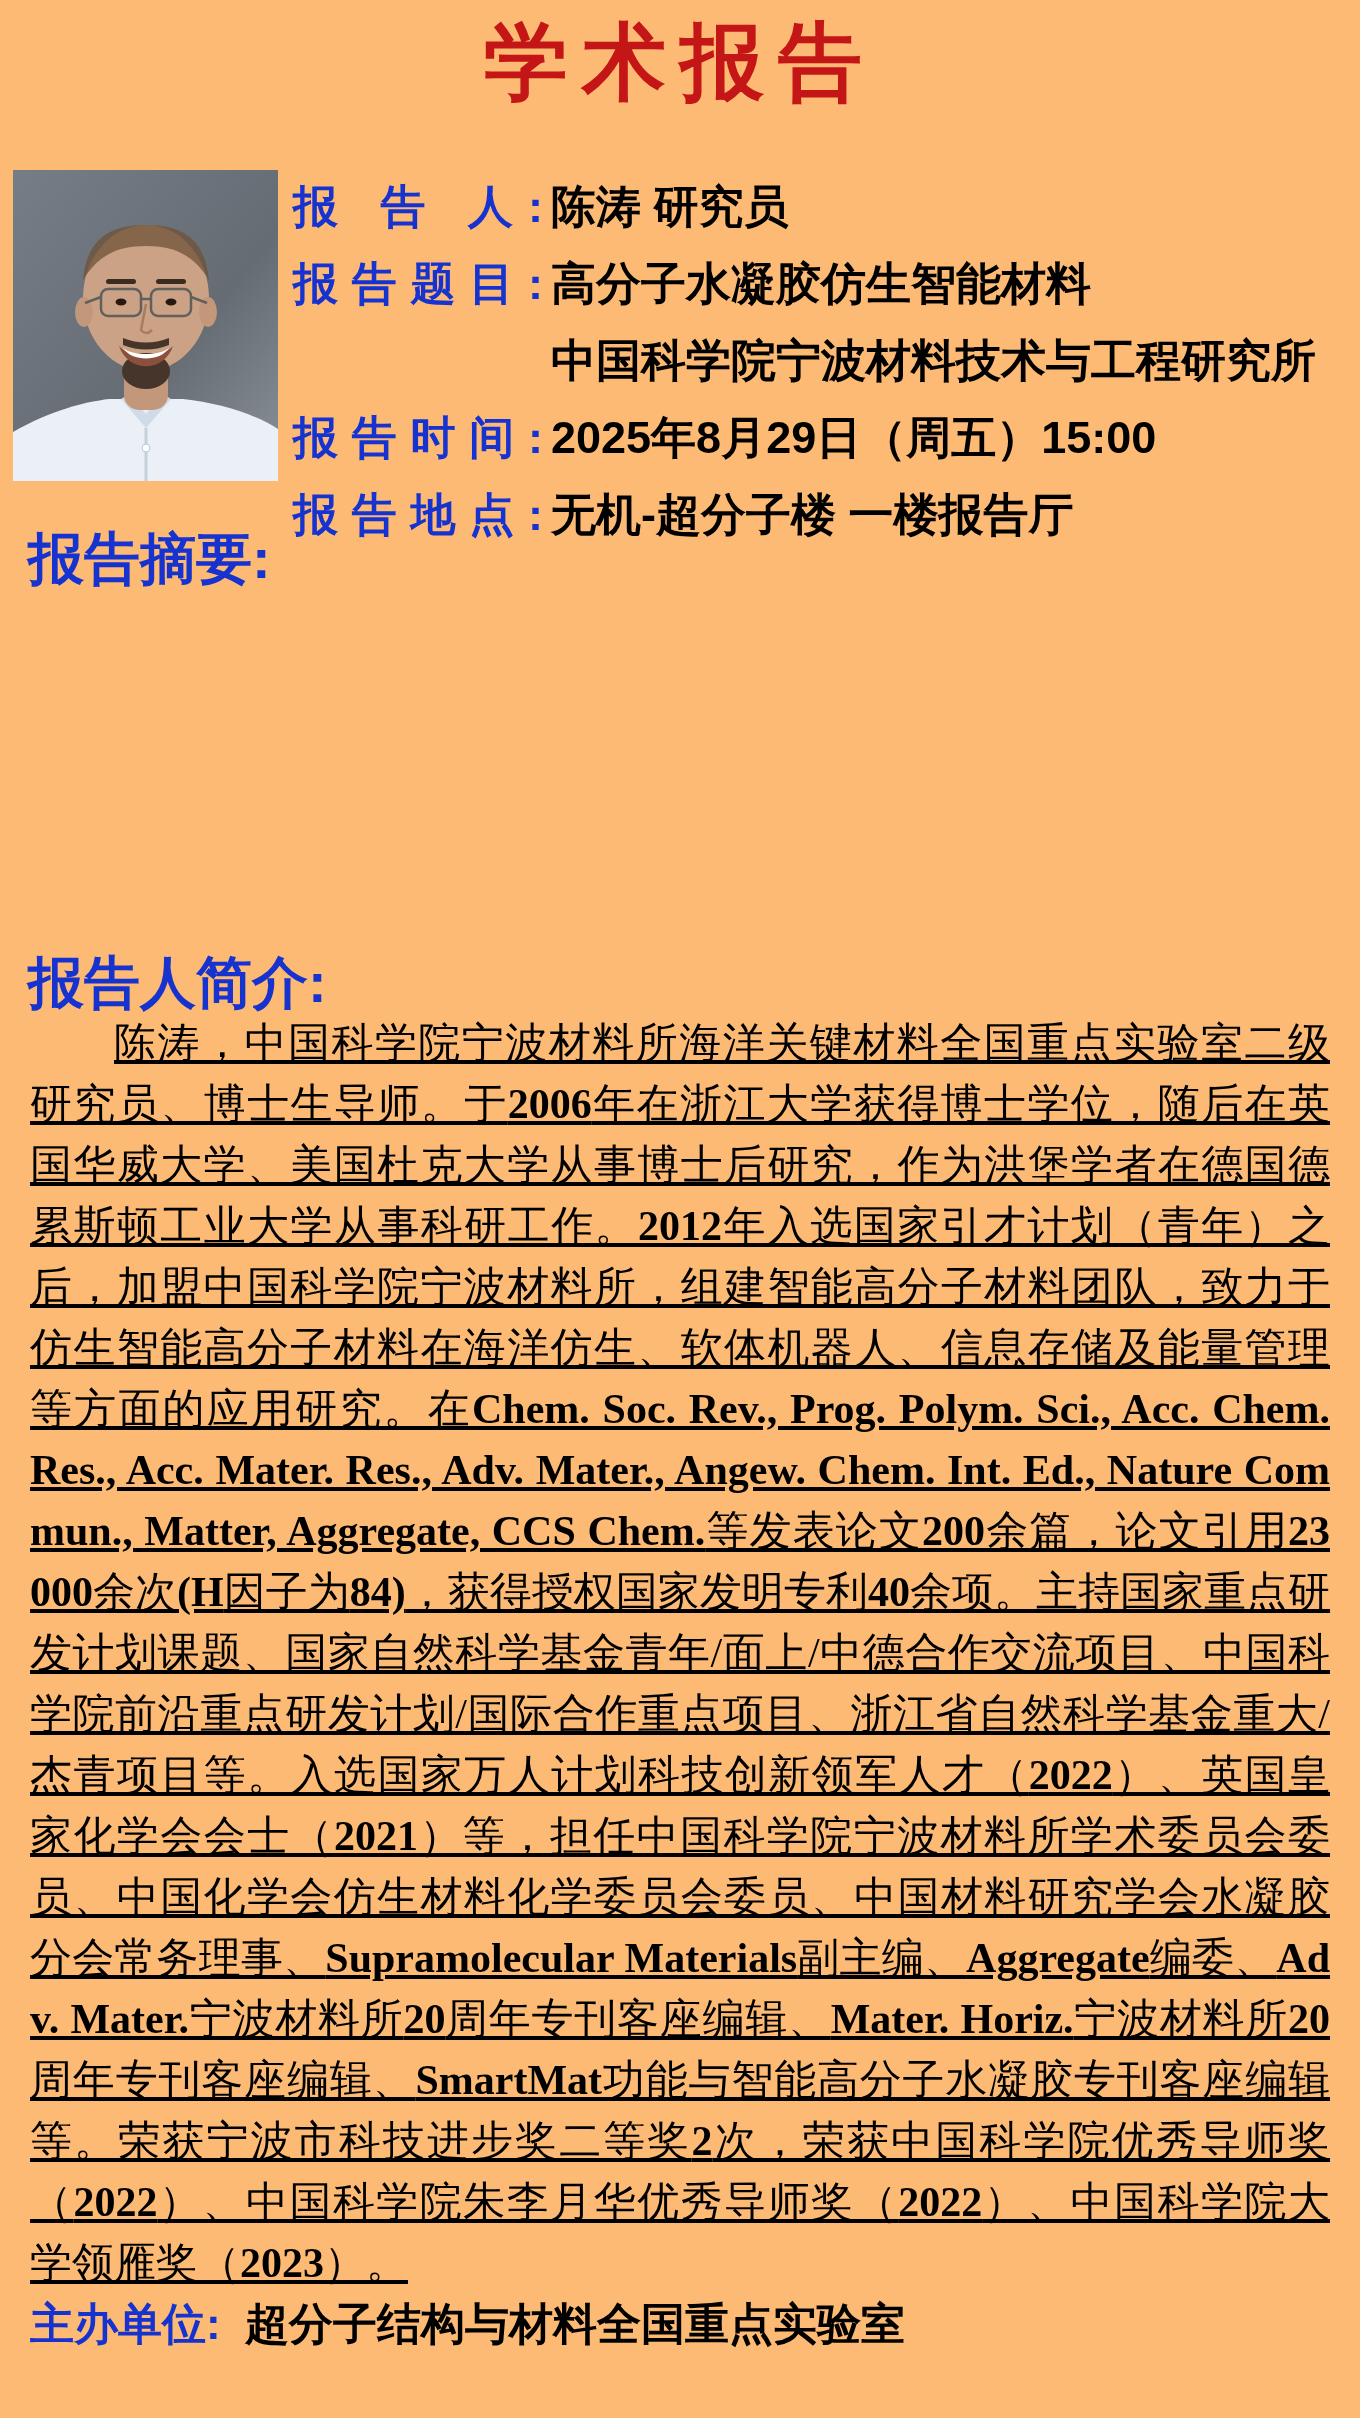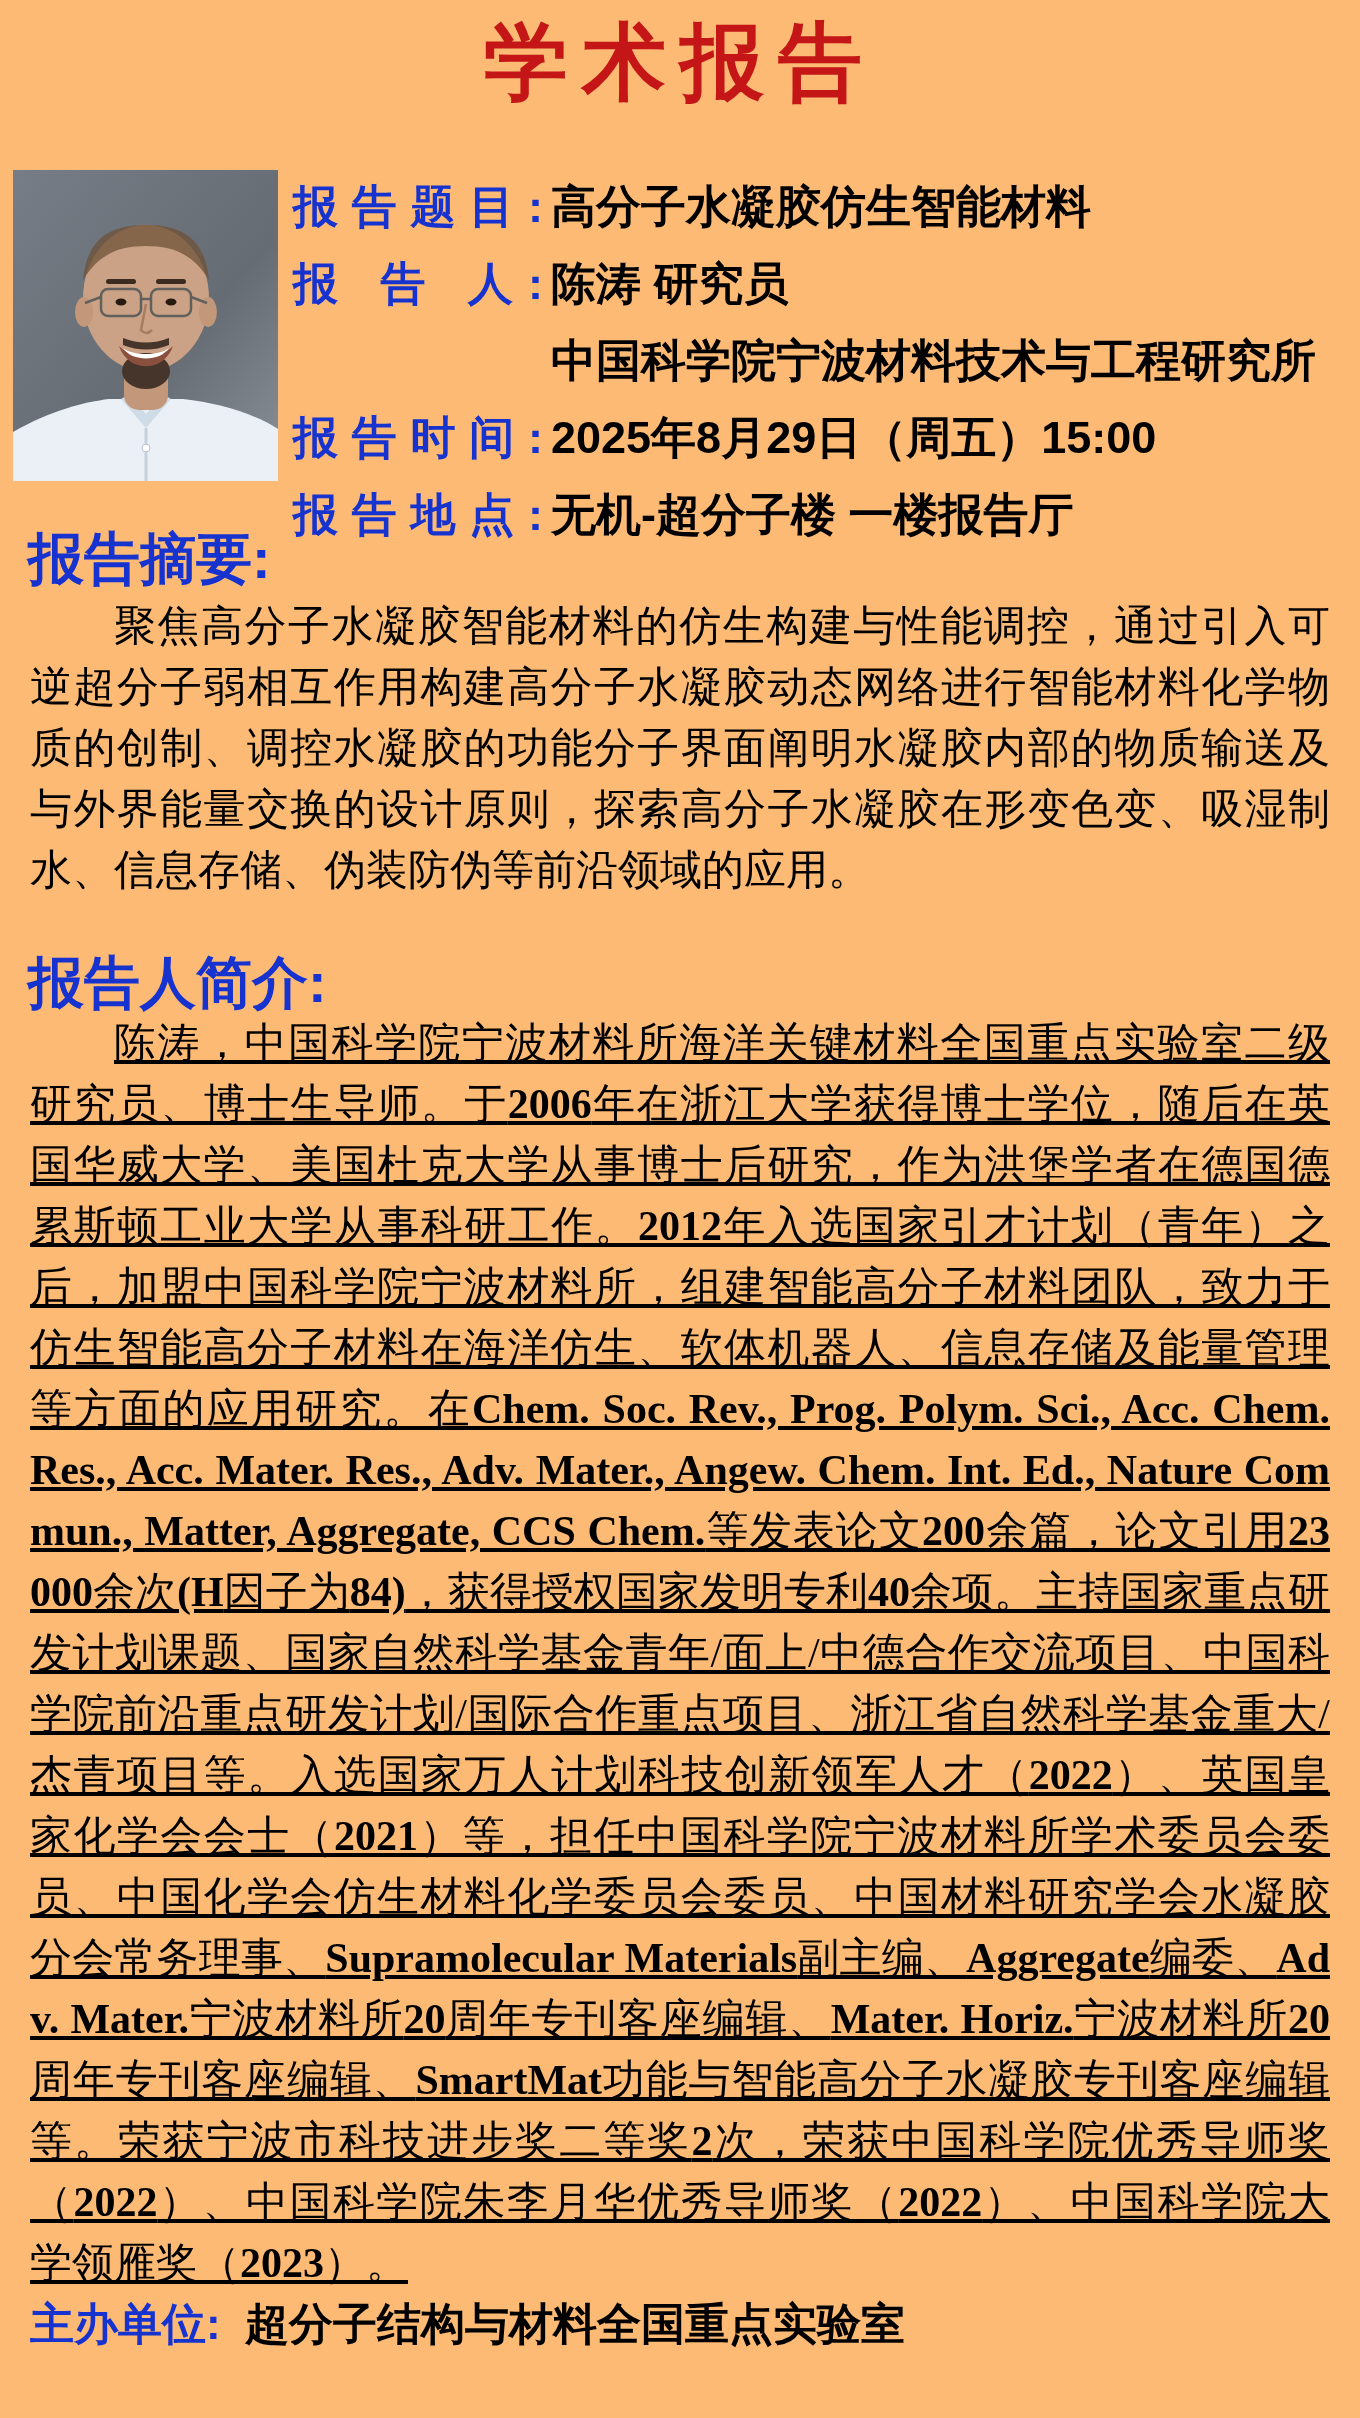--- a/index.html
+++ b/index.html
@@ -95,38 +95,37 @@
       <ellipse cx="133" cy="201" rx="24" ry="18" fill="#46352a"></ellipse>
       <path d="M110,168 Q133,177 156,168 L156,175 Q133,184 110,175 Z" fill="#46352a"></path>
 
       <path d="M106,176 C116,188 150,188 160,176 C151,203 115,203 106,176 Z" fill="#8a4f3d"></path>
       <path d="M110,178 C120,186 146,186 156,178 C147,192 119,192 110,178 Z" fill="#ffffff"></path>
     </svg>
   </div>
 
   <div class="info abs">
     <div class="irow">
-      <span class="ilabel">报告题目:</span><span class="ivalue">高分子水凝胶仿生智能材料</span>
+      <span class="ilabel">报 告 人:</span><span class="ivalue">陈涛 研究员</span>
     </div>
     <div class="irow">
-      <span class="ilabel">报 告 人:</span><span class="ivalue">陈涛 研究员</span>
+      <span class="ilabel">报告题目:</span><span class="ivalue">高分子水凝胶仿生智能材料</span>
     </div>
     <div class="irow">
       <span class="ilabel"></span><span class="ivalue">中国科学院宁波材料技术与工程研究所</span>
     </div>
     <div class="irow">
       <span class="ilabel">报告时间:</span><span class="ivalue">2025年8月29日（周五）15:00</span>
     </div>
     <div class="irow">
       <span class="ilabel">报告地点:</span><span class="ivalue">无机-超分子楼 一楼报告厅</span>
     </div>
   </div>
 
   <div id="abs-h" class="sec-h abs">报告摘要:</div>
-  <p id="abs-p" class="body-p abs">聚焦高分子水凝胶智能材料的仿生构建与性能调控，通过引入可逆超分子弱相互作用构建高分子水凝胶动态网络进行智能材料化学物质的创制、调控水凝胶的功能分子界面阐明水凝胶内部的物质输送及与外界能量交换的设计原则，探索高分子水凝胶在形变色变、吸湿制水、信息存储、伪装防伪等前沿领域的应用。</p>
 
   <div id="bio-h" class="sec-h abs">报告人简介:</div>
   <p id="bio-p" class="body-p abs"><span>陈涛，中国科学院宁波材料所海洋关键材料全国重点实验室二级研究员、博士生导师。于</span><span class="b">2006</span><span>年在浙江大学获得博士学位，随后在英国华威大学、美国杜克大学从事博士后研究，作为洪堡学者在德国德累斯顿工业大学从事科研工作。</span><span class="b">2012</span><span>年入选国家引才计划（青年）之后，加盟中国科学院宁波材料所，组建智能高分子材料团队，致力于仿生智能高分子材料在海洋仿生、软体机器人、信息存储及能量管理等方面的应用研究。在</span><span class="b">Chem. Soc. Rev., Prog. Polym. Sci., Acc. Chem. Res., Acc. Mater. Res., Adv. Mater., Angew. Chem. Int. Ed., Nature Commun., Matter, Aggregate, CCS Chem.</span><span>等发表论文</span><span class="b">200</span><span>余篇，论文引用</span><span class="b">23000</span><span>余次</span><span class="b">(H</span><span>因子为</span><span class="b">84)</span><span>，获得授权国家发明专利</span><span class="b">40</span><span>余项。主持国家重点研发计划课题、国家自然科学基金青年/面上/中德合作交流项目、中国科学院前沿重点研发计划/国际合作重点项目、浙江省自然科学基金重大/杰青项目等。入选国家万人计划科技创新领军人才（</span><span class="b">2022</span><span>）、英国皇家化学会会士（</span><span class="b">2021</span><span>）等，担任中国科学院宁波材料所学术委员会委员、中国化学会仿生材料化学委员会委员、中国材料研究学会水凝胶分会常务理事、</span><span class="b">Supramolecular Materials</span><span>副主编、</span><span class="b">Aggregate</span><span>编委、</span><span class="b">Adv. Mater.</span><span>宁波材料所</span><span class="b">20</span><span>周年专刊客座编辑、</span><span class="b">Mater. Horiz.</span><span>宁波材料所</span><span class="b">20</span><span>周年专刊客座编辑、</span><span class="b">SmartMat</span><span>功能与智能高分子水凝胶专刊客座编辑等。荣获宁波市科技进步奖二等奖</span><span class="b">2</span><span>次，荣获中国科学院优秀导师奖（</span><span class="b">2022</span><span>）、中国科学院朱李月华优秀导师奖（</span><span class="b">2022</span><span>）、中国科学院大学领雁奖（</span><span class="b">2023</span><span>）。</span></p>
 
   <div id="frow-0" class="frow abs">
     <span class="flabel">主办单位:</span><span class="fvalue">超分子结构与材料全国重点实验室</span>
   </div>
 
 </div>
 

